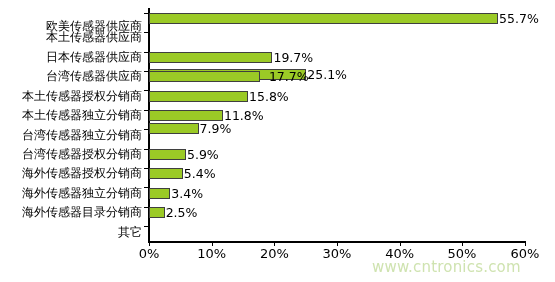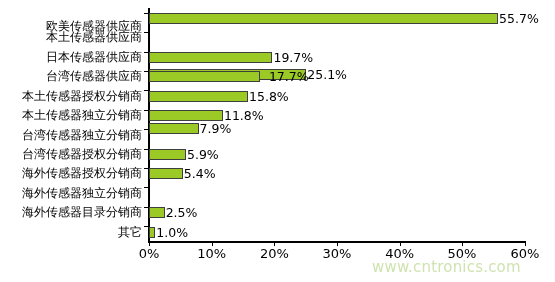--- a/index.html
+++ b/index.html
@@ -201,30 +201,30 @@
       <div class="bar-row" style="top: 135.917px; width: 376px;">
         <div class="bar" style="width: 36.9733px;"></div>
         <div class="bar-value" style="left: 36.9733px;">5.9%</div>
       </div>
       <div class="ytick" style="top: 160.042px;"></div>
       <div class="bar-row" style="top: 155.333px; width: 376px;">
         <div class="bar" style="width: 33.84px;"></div>
         <div class="bar-value" style="left: 33.84px;">5.4%</div>
       </div>
       <div class="ytick" style="top: 179.458px;"></div>
+      <div class="bar-row" style="top: 174.75px; width: 376px;">
+        <div class="bar" style="width: 21.3067px;"></div>
+        <div class="bar-value" style="left: 21.3067px;">3.4%</div>
+      </div>
       <div class="ytick" style="top: 198.875px;"></div>
       <div class="bar-row" style="top: 194.167px; width: 376px;">
         <div class="bar" style="width: 15.6667px;"></div>
         <div class="bar-value" style="left: 15.6667px;">2.5%</div>
       </div>
       <div class="ytick" style="top: 218.292px;"></div>
-      <div class="bar-row" style="top: 213.583px; width: 376px;">
-        <div class="bar" style="width: 6.26667px;"></div>
-        <div class="bar-value" style="left: 6.26667px;">1.0%</div>
-      </div>
       <div class="xtick" style="left: 0px;"></div>
       <div class="xtick" style="left: 62.6667px;"></div>
       <div class="xtick" style="left: 125.333px;"></div>
       <div class="xtick" style="left: 188px;"></div>
       <div class="xtick" style="left: 250.667px;"></div>
       <div class="xtick" style="left: 313.333px;"></div>
       <div class="xtick" style="left: 376px;"></div>
     </div>
 
   <div class="xlabels">

